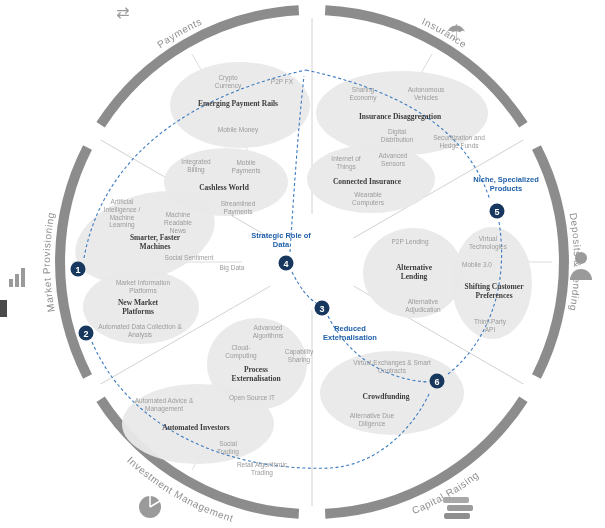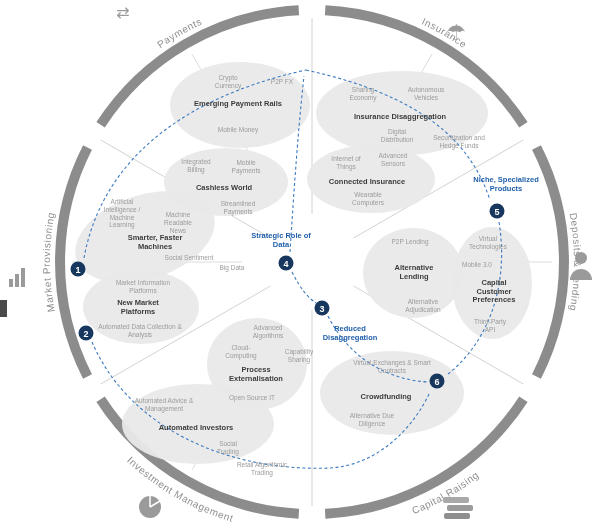--- a/index.html
+++ b/index.html
@@ -7,21 +7,21 @@
     position:relative;width:605px;height:528px;overflow:hidden;
     font-family:"Liberation Sans", sans-serif;background:#ffffff;
   }
   #bg-svg{position:absolute;left:0;top:0;}
   .item{
     position:absolute;transform:translate(-50%,-50%);
     font-size:6.5px;line-height:1.2;color:#9b9b9b;text-align:center;z-index:3;
   }
   .ctitle{
     position:absolute;transform:translate(-50%,-50%);
-    font-size:7.5px;line-height:1.15;font-weight:bold;color:#3c3c3c;text-align:center;z-index:3;
+    font-size:7.5px;line-height:1.15;font-weight:bold;color:#3c3c3c;text-align:center;z-index:3;font-family:Liberation Serif, serif;
   }
   .tlabel{
     position:absolute;transform:translate(-50%,-50%);
     font-size:7.5px;line-height:1.2;font-weight:bold;color:#1f5fa9;
     text-align:center;z-index:4;
   }
   .badge{
     position:absolute;transform:translate(-50%,-50%);
     width:15px;height:15px;border-radius:50%;background:#17375e;color:#ffffff;
     font-size:9px;font-weight:bold;display:flex;align-items:center;justify-content:center;z-index:5;
@@ -173,40 +173,40 @@
   <div class="item" style="left:392px;top:367px;width:88px">Virtual Exchanges &amp; Smart Contracts</div>
   <div class="ctitle" style="left:386px;top:397px;width:92px">Crowdfunding</div>
   <div class="item" style="left:372px;top:420px;width:52px">Alternative Due Diligence</div>
 
   <div class="item" style="left:410px;top:242px;width:60px">P2P Lending</div>
   <div class="ctitle" style="left:414px;top:273px;width:58px">Alternative Lending</div>
   <div class="item" style="left:423px;top:306px;width:50px">Alternative Adjudication</div>
 
   <div class="item" style="left:488px;top:243px;width:56px">Virtual Technologies</div>
   <div class="item" style="left:477px;top:265px;width:30px">Mobile 3.0</div>
-  <div class="ctitle" style="left:494px;top:292px;width:62px">Capital Customer Preferences</div>
+  <div class="ctitle" style="left:494px;top:292px;width:62px">Shifting Customer Preferences</div>
   <div class="item" style="left:490px;top:326px;width:42px">Third-Party API</div>
 
   <div class="item" style="left:363px;top:94px;width:40px">Sharing Economy</div>
   <div class="item" style="left:426px;top:94px;width:56px">Autonomous Vehicles</div>
   <div class="ctitle" style="left:400px;top:117px;width:132px">Insurance Disaggregation</div>
   <div class="item" style="left:397px;top:136px;width:46px">Digital Distribution</div>
   <div class="item" style="left:459px;top:142px;width:60px">Securitization and Hedge Funds</div>
 
   <div class="item" style="left:346px;top:163px;width:44px">Internet of Things</div>
   <div class="item" style="left:393px;top:160px;width:46px">Advanced Sensors</div>
   <div class="ctitle" style="left:367px;top:182px;width:112px">Connected Insurance</div>
   <div class="item" style="left:368px;top:199px;width:50px">Wearable Computers</div>
 
   <div class="badge" style="left:78px;top:269px">1</div>
 
   <div class="badge" style="left:86px;top:333px">2</div>
 
   <div class="badge" style="left:322px;top:308px">3</div>
-  <div class="tlabel" style="left:350px;top:333px;width:82px">Reduced Disaggregation</div>
+  <div class="tlabel" style="left:350px;top:333px;width:82px">Reduced Externalisation</div>
 
   <div class="tlabel" style="left:281px;top:240px;width:66px">Strategic Role of Data</div>
   <div class="badge" style="left:286px;top:263px">4</div>
 
   <div class="tlabel" style="left:506px;top:184px;width:78px">Niche, Specialized Products</div>
   <div class="badge" style="left:497px;top:211px">5</div>
 
   <div class="badge" style="left:437px;top:381px">6</div>
 
 </div>

